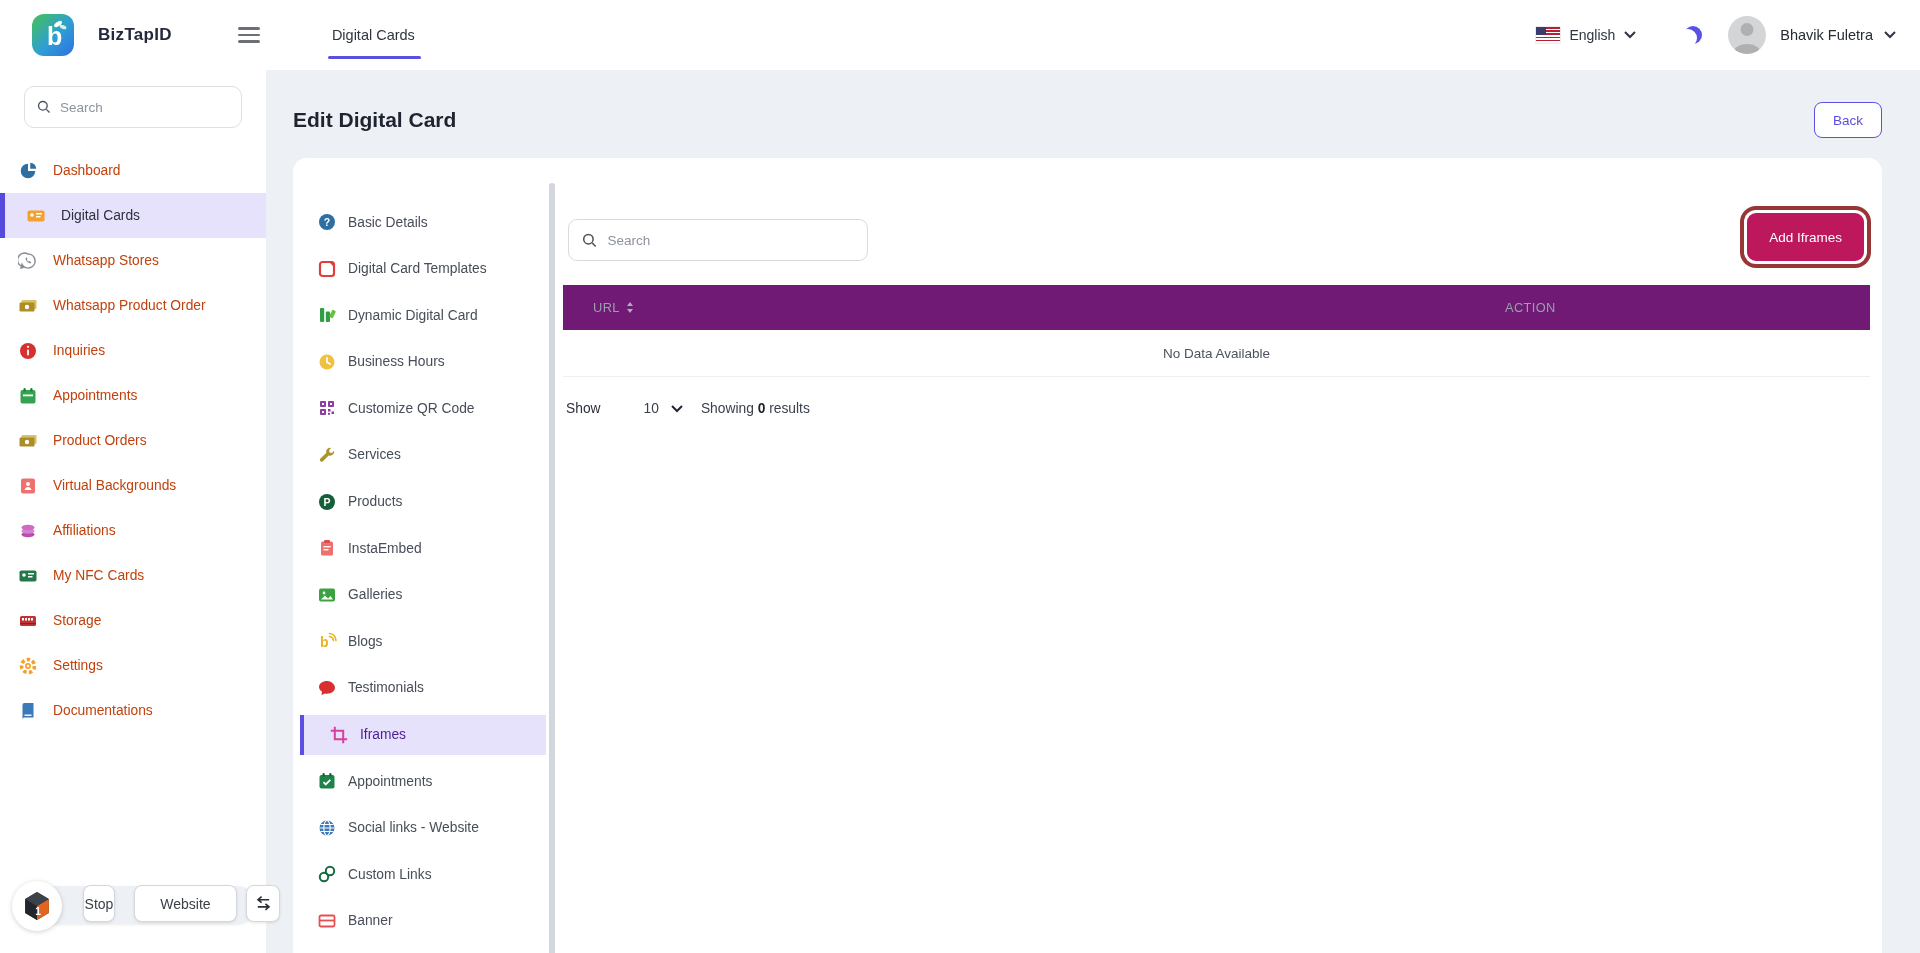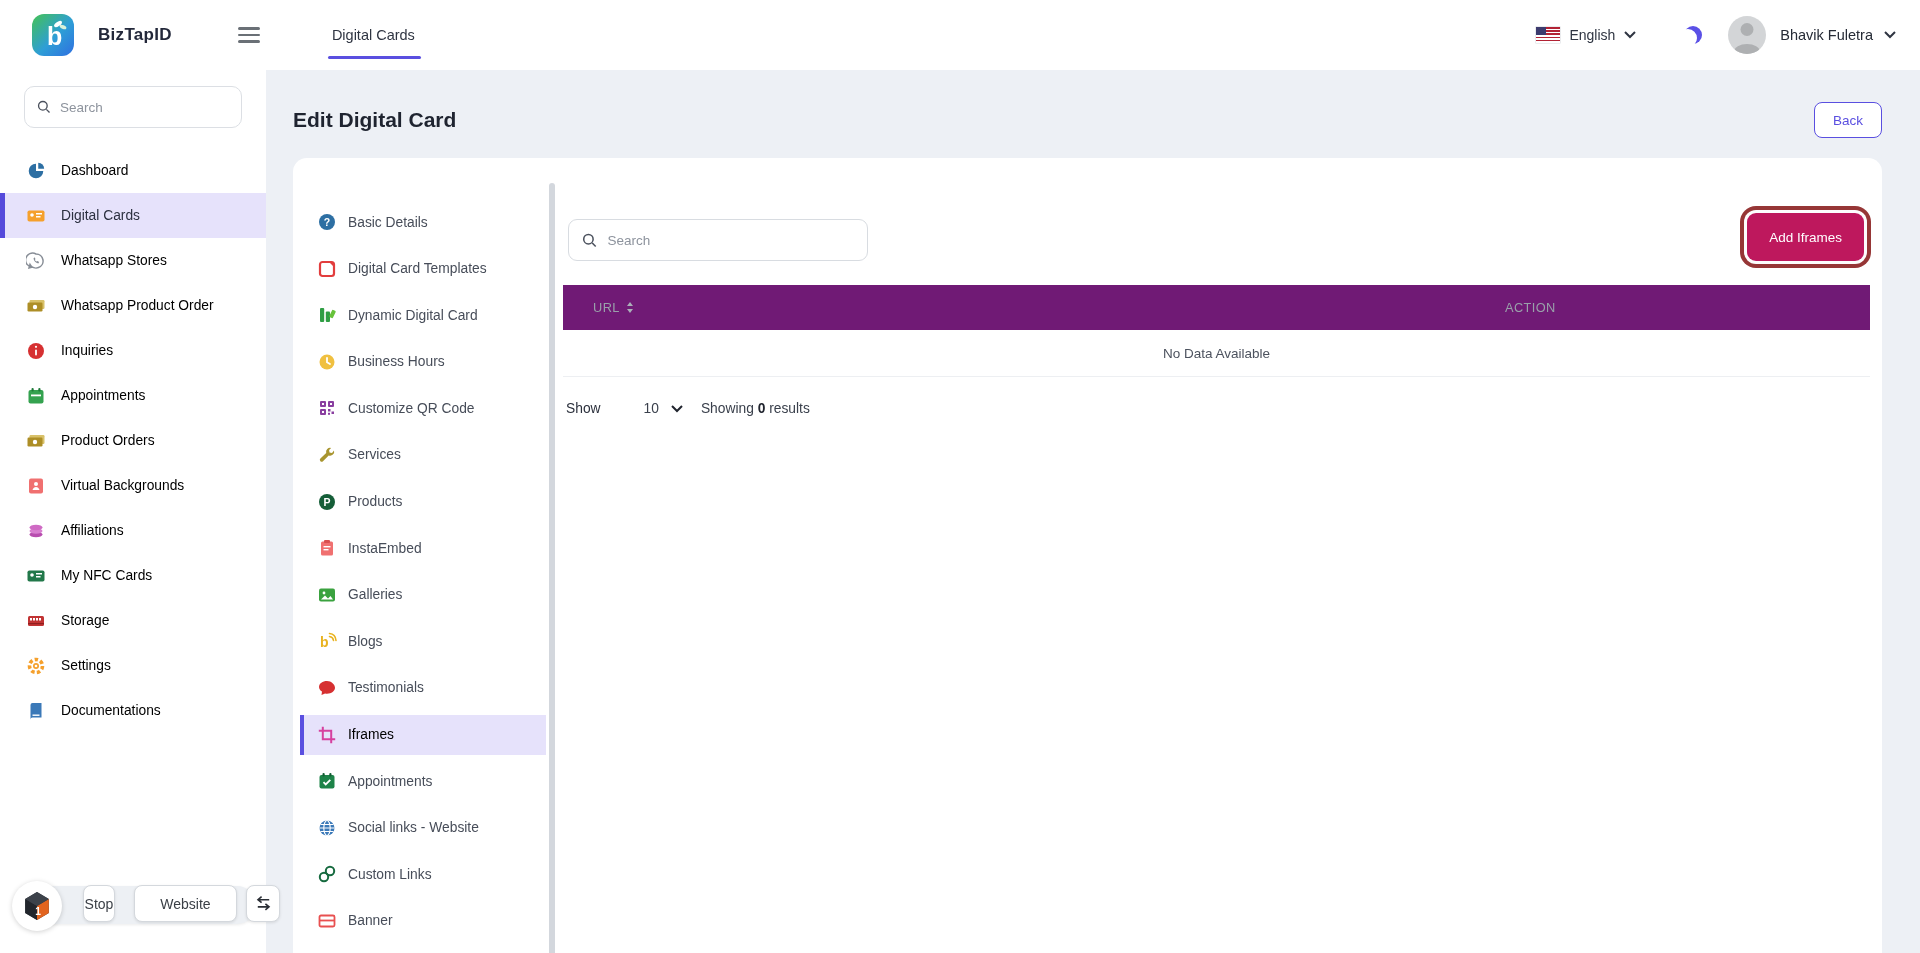--- a/index.html
+++ b/index.html
@@ -26,37 +26,37 @@
   .avatar::after { content:""; position:absolute; bottom:-6px; left:50%; transform:translateX(-50%); width:26px; height:16px; border-radius:50% 50% 0 0; background:#aeb0b2; }
   .user { display:flex; align-items:center; gap:11px; margin-left:14px; cursor:pointer; }
   .user-name { font-size:14.5px; color:#262b36; font-weight:500; }
 
   
   .sidebar { position:absolute; top:70px; left:0; bottom:0; width:266px; background:#fff; padding-top:16px; z-index:5; }
   .side-search { margin:0 24px; height:42px; border:1px solid #dcdfe4; border-radius:10px; display:flex; align-items:center; padding:0 12px; gap:9px; background:#fff; }
   .side-search input { border:none; outline:none; font-size:13.5px; color:#3a404c; width:100%; font-family:inherit; }
   .side-search input::placeholder { color:#8d939d; }
   .snav { margin-top:20px; }
-  .s-item { height:45px; display:flex; align-items:center; gap:15px; padding-left:26px; font-size:13.8px; color:#000000; cursor:pointer; }
+  .s-item { height:45px; display:flex; align-items:center; gap:15px; padding-left:18px; font-size:13.8px; color:#c2410c; cursor:pointer; }
   .s-item.active { background:#e6e2fb; border-left:5px solid #554adb; padding-left:21px; color:#2c3040; font-weight:500; }
   .ic { width:20px; height:20px; flex:none; display:flex; align-items:center; justify-content:center; }
   .ic svg { display:block; width:100%; height:100%; }
 
   
   .main { position:absolute; left:266px; top:70px; right:0; bottom:0; }
   .page-head { position:absolute; top:28px; left:27px; right:38px; height:44px; display:flex; align-items:center; justify-content:space-between; }
   .page-title { font-size:21px; font-weight:700; color:#1f2430; }
   .back-btn { min-width:68px; height:36px; padding:0 16px; border:1px solid #5a4fe0; color:#5a4fe0; background:#fff; border-radius:8px; font-size:13.5px; font-family:inherit; cursor:pointer; }
 
   .card { position:absolute; left:27px; right:38px; top:88px; bottom:-24px; background:#fff; border-radius:14px; }
 
   
   .card-nav { position:absolute; left:0; top:0; bottom:0; width:263px; padding-top:44px; }
   .c-item { height:40px; margin:0 0 6.6px 7px; width:246px; display:flex; align-items:center; gap:11px; padding-left:17px; font-size:13.8px; color:#474d59; cursor:pointer; }
-  .c-item.active { background:#e6e2fb; border-left:4px solid #5a4fe0; padding-left:13px; color:#000000; }
+  .c-item.active { background:#e6e2fb; border-left:4px solid #5a4fe0; padding-left:25px; color:#4c1d95; }
   .card-nav-scrollbar { position:absolute; left:256px; top:25px; bottom:0; width:6px; border-radius:3px; background:#d3d7dd; cursor:pointer; }
 
   
   .card-content { position:absolute; left:270px; right:12px; top:0; bottom:0; }
   .content-search { position:absolute; top:61px; left:5px; width:300px; height:42px; border:1px solid #d8dce1; border-radius:9px; display:flex; align-items:center; gap:10px; padding:0 13px; }
   .content-search input { border:none; outline:none; font-size:13.5px; color:#3a404c; width:100%; font-family:inherit; }
   .content-search input::placeholder { color:#8d939d; }
   .add-btn { position:absolute; top:55px; right:6px; height:48px; padding:0 22px; background:#be185d; color:#fff; border:none; border-radius:9px; font-size:13.5px; font-weight:500; font-family:inherit; cursor:pointer; box-shadow:0 0 0 3px #fdfdfd, 0 0 0 7px #963636; }
 
   .thead { position:absolute; top:127px; left:0; right:0; height:45px; background:#701a75; display:flex; align-items:center; padding-left:30px; font-size:12.8px; letter-spacing:.4px; color:#99a0aa; font-weight:500; }

